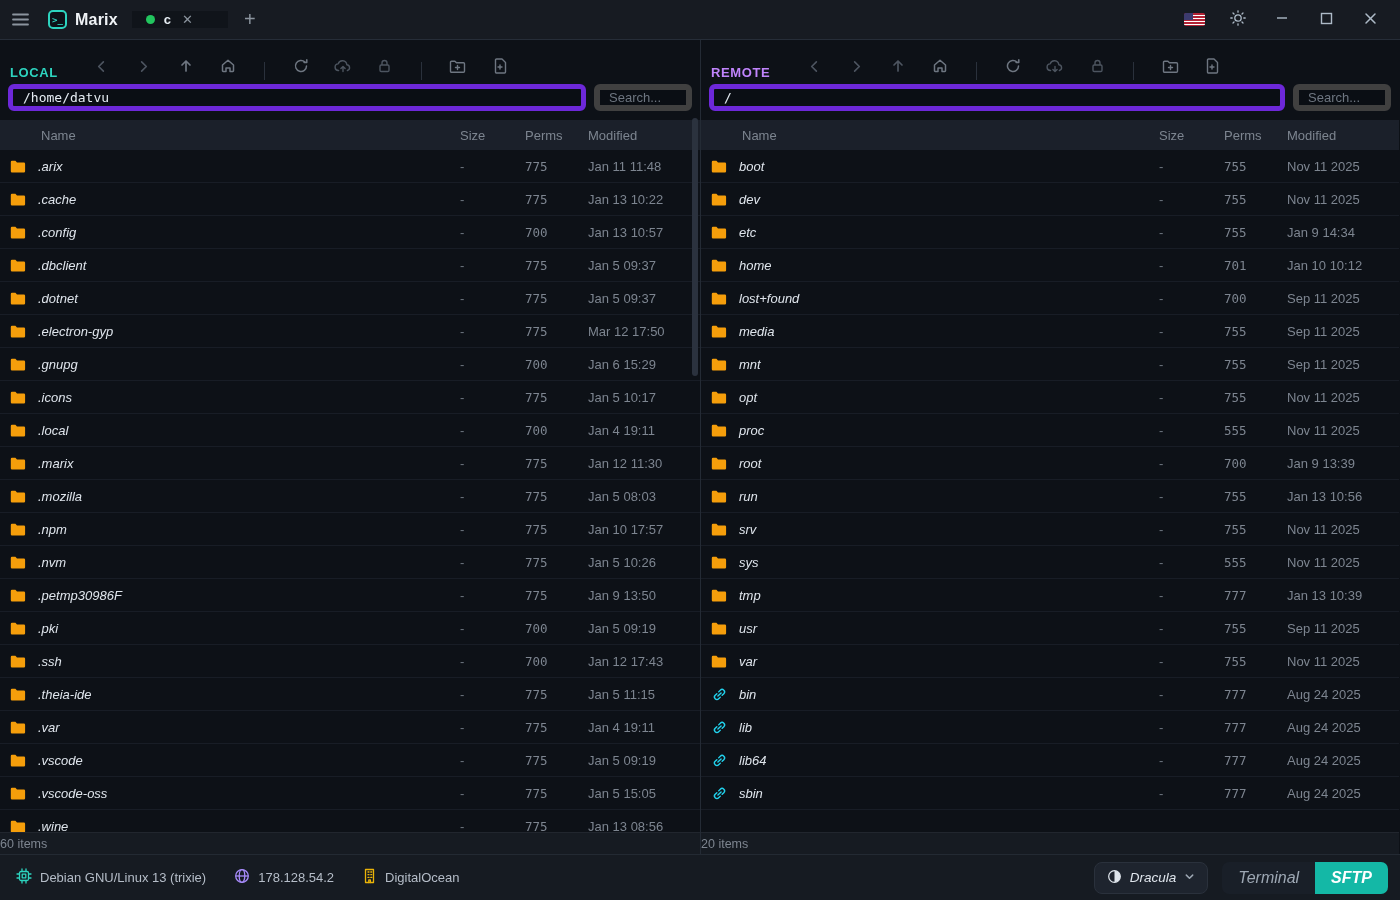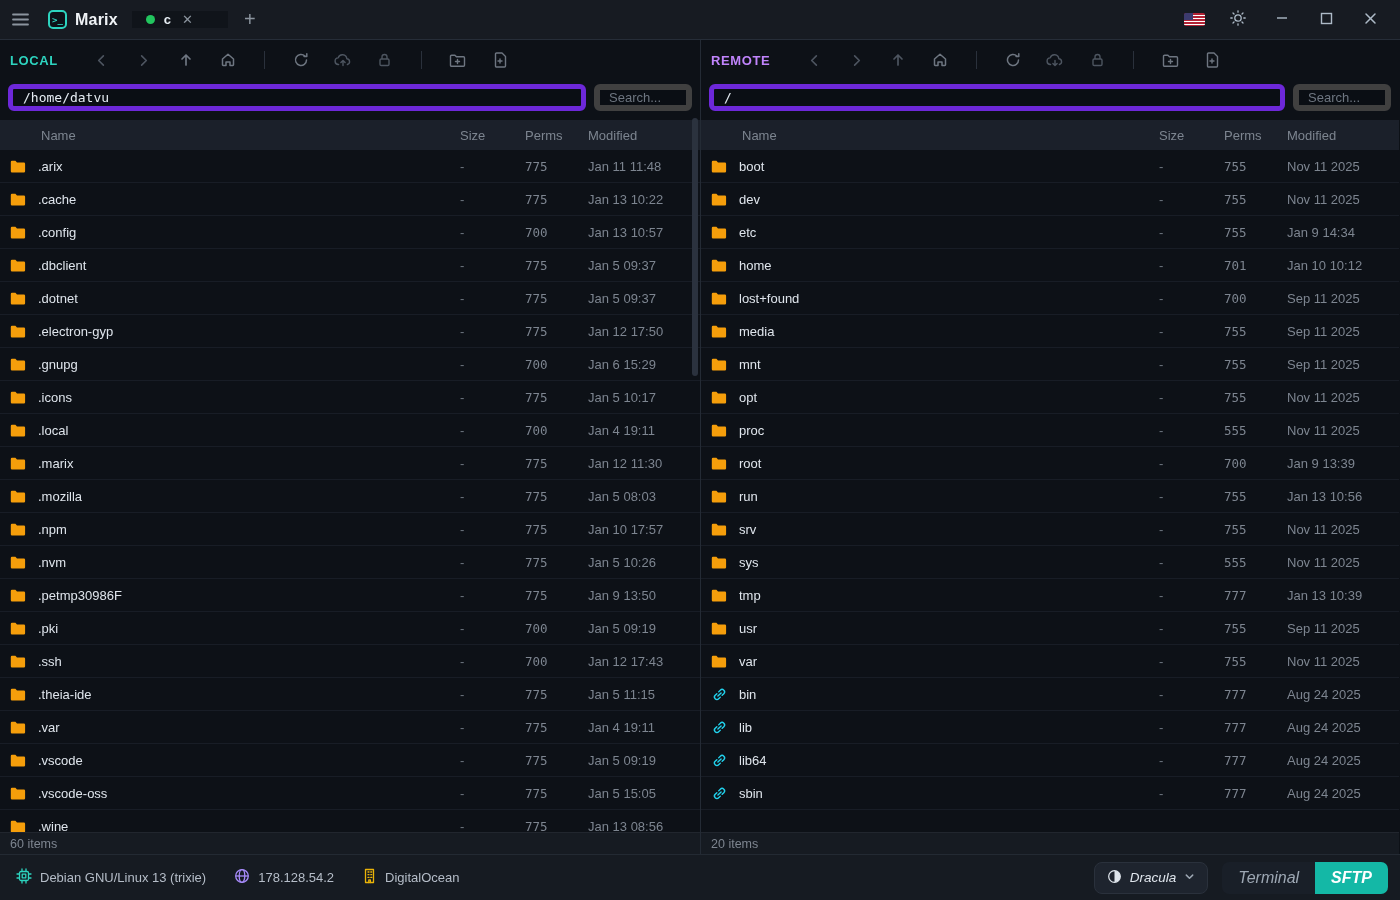--- a/index.html
+++ b/index.html
@@ -42,21 +42,21 @@
   .flag { width:21px; height:13px; position:relative; border-radius:2px; overflow:hidden;
     background:repeating-linear-gradient(180deg,#b22234 0 1px,#b22234 1px 2px,#fff 2px 3px); }
   .flag::before { content:""; position:absolute; left:0; top:0; width:9px; height:7px; background:#3c3b6e; }
 
   
   .main { flex:1 1 auto; display:flex; min-height:0; }
   .panel { width:700px; display:flex; flex-direction:column; min-height:0; position:relative; }
   .panel.remote { border-left:1px solid #242b35; width:699px; }
 
   
-  .ptoolbar { height:40px; flex:0 0 40px; display:flex; align-items:center; padding:0 10px; gap:14px; }
+  .ptoolbar { height:40px; flex:0 0 40px; display:flex; align-items:flex-end; padding:0 10px; gap:14px; }
   .plabel { font-size:13px; font-weight:bold; letter-spacing:.6px; margin-right:16px; }
   .plabel.local { color:#2dd4bf; }
   .plabel.remote { color:#c084fc; }
   .icon-btn {
     width:28px; height:28px; display:flex; align-items:center; justify-content:center;
     color:#6e7681; cursor:pointer; border-radius:6px;
   }
   .icon-btn.dim { color:#4d5560; }
   .vdiv { width:1px; height:18px; background:#2a313c; margin:0 8px; }
 
@@ -83,30 +83,30 @@
   .col-size { width:65px; flex:0 0 65px; }
   .col-perms { width:63px; flex:0 0 63px; }
   .col-mod { width:112px; flex:0 0 112px; }
 
   
   .flist { flex:1 1 auto; overflow:hidden; min-height:0; }
   .frow {
     height:33px; display:flex; align-items:center;
     border-bottom:1px solid #181d26; cursor:pointer; font-size:13px;
   }
-  .fname { flex:1; padding-left:10px; display:flex; align-items:center; gap:12px; color:#dfe5ec; min-width:0; }
+  .fname { flex:1; padding-left:10px; display:flex; align-items:center; gap:12px; color:#dfe5ec; min-width:0;font-style:italic; }
   .ficon { width:16px; height:16px; flex:0 0 16px; display:flex; align-items:center; justify-content:center; }
   .fsize { width:65px; flex:0 0 65px; color:#6e7681; }
   .fperms { width:63px; flex:0 0 63px; color:#7d8590; font-family:"DejaVu Sans Mono", monospace; font-size:12.5px; }
   .fmod { width:112px; flex:0 0 112px; color:#7d8590; }
 
   
   .pstatus {
     height:22px; flex:0 0 22px; background:#161b22; border-top:1px solid #21262e;
-    display:flex; align-items:center; padding-left:10px; font-size:12.5px; color:#7d8590;
+    display:flex; align-items:center; font-size:12.5px; color:#7d8590;
   }
 
   
   .scroll-thumb {
     position:absolute; right:2px; top:78px; width:6px; height:258px;
     background:#2b323e; border-radius:3px; cursor:pointer; z-index:5;
   }
 
   
   .footer {
@@ -340,21 +340,21 @@
           <span class="fname">
             <span class="ficon">
               <svg width="16" height="13" viewBox="0 0 16 13">
                 <path d="M.8 2a1.2 1.2 0 0 1 1.2-1.2h3.4L7 2.6h6.9A1.2 1.2 0 0 1 15.1 3.8v7.4a1.2 1.2 0 0 1-1.2 1.2H2a1.2 1.2 0 0 1-1.2-1.2z" fill="#f59e0b"></path>
               </svg>
             </span>
             <span>.electron-gyp</span>
           </span>
           <span class="fsize">-</span>
           <span class="fperms">775</span>
-          <span class="fmod">Jan 12 17:50</span>
+          <span class="fmod">Mar 12 17:50</span>
         </div>
         <div class="frow">
           <span class="fname">
             <span class="ficon">
               <svg width="16" height="13" viewBox="0 0 16 13">
                 <path d="M.8 2a1.2 1.2 0 0 1 1.2-1.2h3.4L7 2.6h6.9A1.2 1.2 0 0 1 15.1 3.8v7.4a1.2 1.2 0 0 1-1.2 1.2H2a1.2 1.2 0 0 1-1.2-1.2z" fill="#f59e0b"></path>
               </svg>
             </span>
             <span>.gnupg</span>
           </span>

